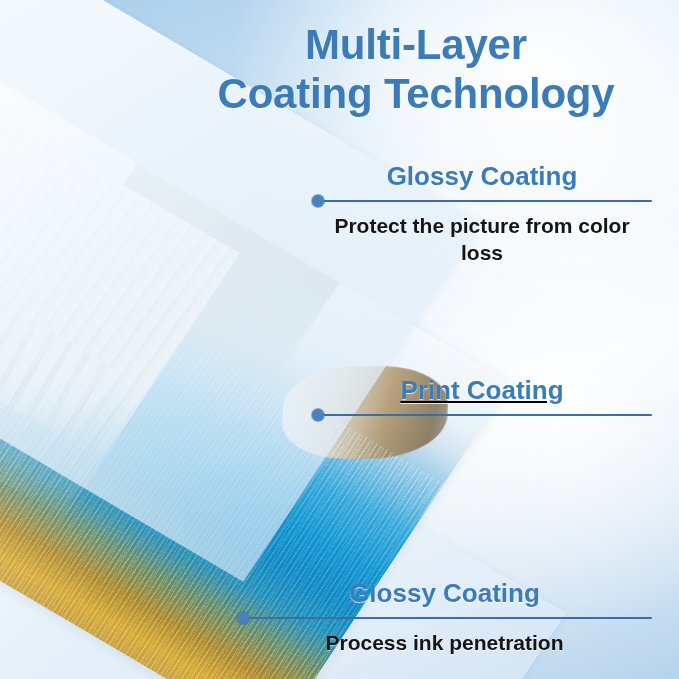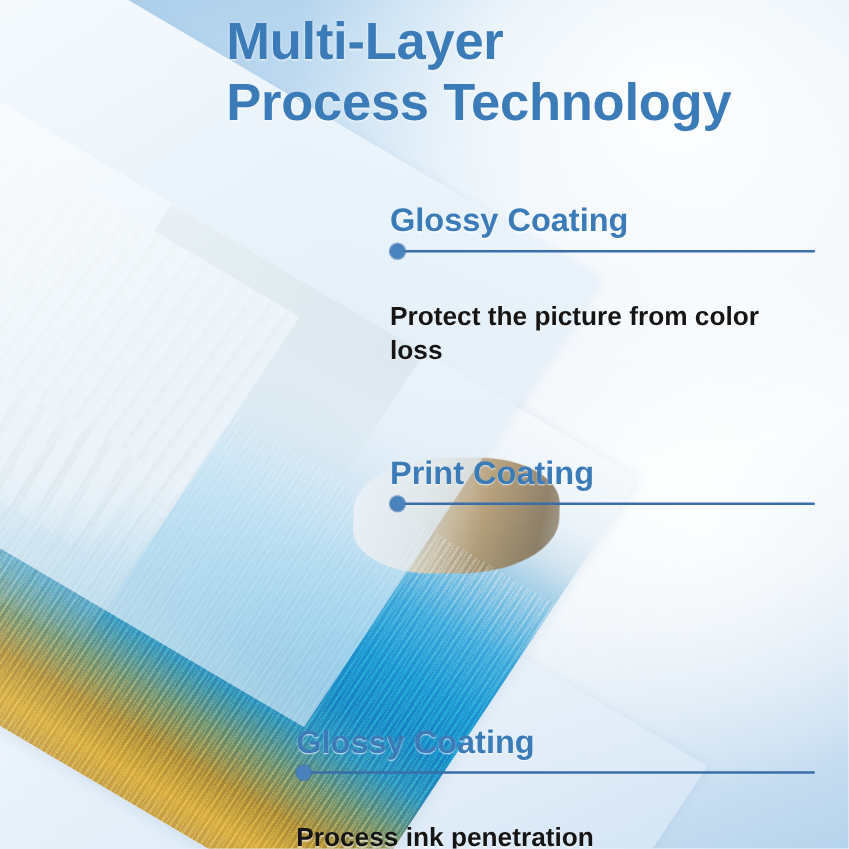--- a/index.html
+++ b/index.html
@@ -218,37 +218,37 @@
         rgba(255,255,255,0.30) 26%,
         rgba(255,255,255,0.10) 52%,
         rgba(255,255,255,0.0) 72%);
     pointer-events: none;
   }
 
   
   .headline {
     position: absolute;
     right: 28px;
-    top: 8px;
+    top: 20px;
     width: 470px;
-    text-align: left;
+    text-align: center;
     color: #3b7cb8;
     font-weight: bold;
     font-size: 42px;
     line-height: 1.17;
     letter-spacing: -0.2px;
     text-shadow: 0 1px 2px rgba(255,255,255,0.85);
   }
   .headline .line1,
   .headline .line2 { display: block; white-space: nowrap; }
 
   
   .callout {
     position: absolute;
-    text-align: left;
+    text-align: center;
   }
   .callout-title {
     display: block;
     color: #3b7cb8;
     font-weight: bold;
     font-size: 26px;
     line-height: 1.05;
     padding-bottom: 5px;
     text-shadow: 0 1px 1px rgba(255,255,255,0.8);
   }
@@ -276,25 +276,24 @@
     box-shadow: 0 0 0 1px rgba(58,110,168,0.55);
   }
   .callout-desc {
     display: block;
     color: #151515;
     font-weight: bold;
     font-size: 21px;
     line-height: 1.25;
     padding-top: 6px;
     text-shadow: 0 1px 1px rgba(255,255,255,0.6);
-    margin-top: 28px;
   }
 
   #callout-1 { left: 312px; top: 163px; width: 340px; }
-  #callout-2 { left: 312px; top: 365px; width: 340px; }
+  #callout-2 { left: 312px; top: 377px; width: 340px; text-decoration: underline; }
   #callout-3 { left: 237px; top: 580px; width: 415px; }
 </style>
 </head>
 <body>
 
 <div id="stage">
 
   <div class="glow glow-tr"></div>
   <div class="glow glow-mr"></div>
   <div class="glow glow-bl"></div>
@@ -310,21 +309,21 @@
         <div class="spit"></div>
         <div class="sea-texture"></div>
       </div>
     </div>
   </div>
 
   <div class="sheet sheet-top"></div>
 
   <div class="headline">
     <span class="line1">Multi-Layer</span>
-    <span class="line2">Process Technology</span>
+    <span class="line2">Coating Technology</span>
   </div>
 
   <div class="callout" id="callout-1">
     <span class="callout-title">Glossy Coating</span>
     <div class="rule">
       <div class="rule-line"></div>
       <div class="rule-dot"></div>
     </div>
     <span class="callout-desc">Protect the picture from color loss</span>
   </div>

